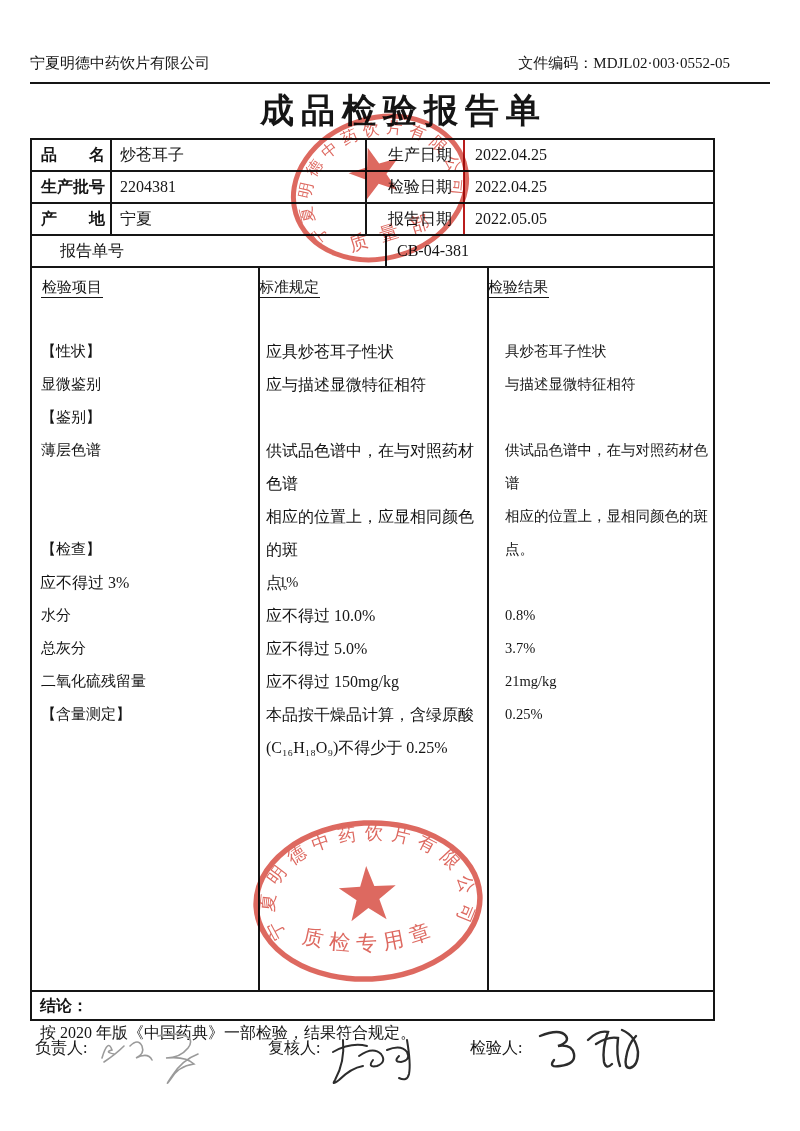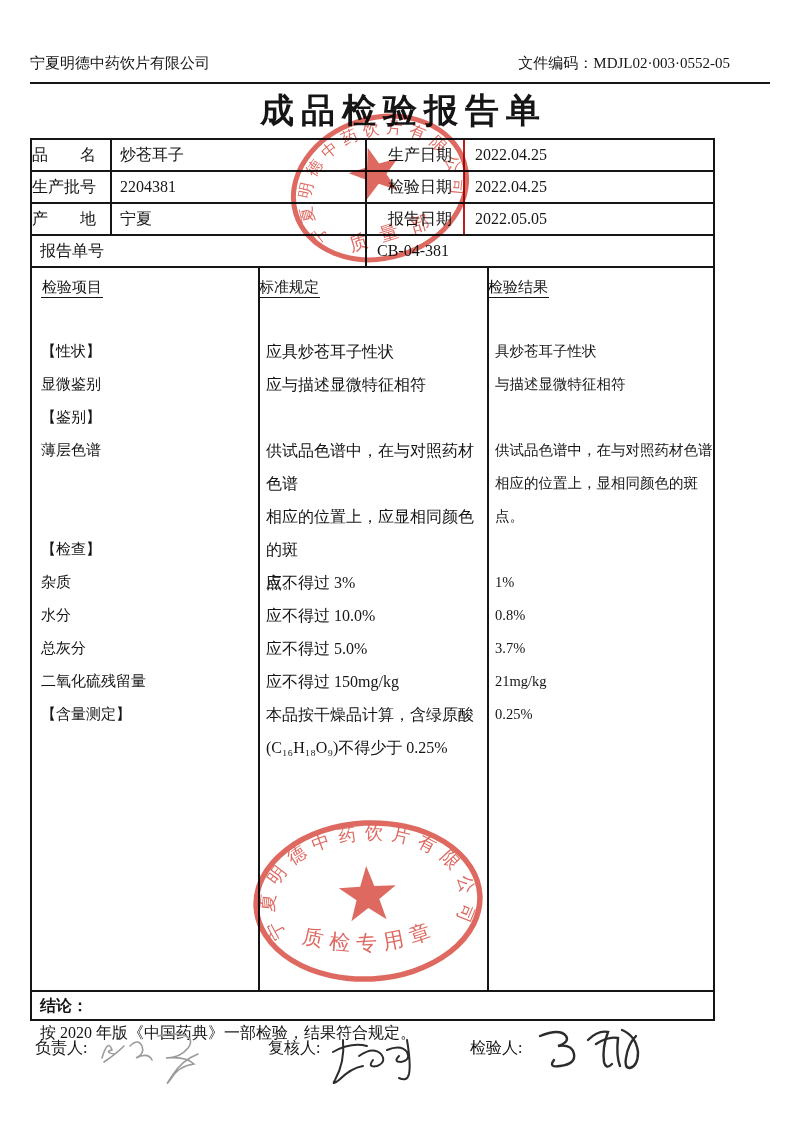--- a/index.html
+++ b/index.html
@@ -22,41 +22,41 @@
     font-size:34px; font-weight:bold; letter-spacing:7px; padding-left:7px; box-sizing:border-box;
   }
 
   
   .sheet { position:absolute; left:30px; top:138px; width:685px; box-sizing:border-box; }
 
   
   .info { border:2px solid #151515; border-bottom:none; box-sizing:border-box; }
   .irow { display:flex; height:30px; line-height:30px; border-bottom:2px solid #151515; font-size:16px; }
   .irow > div { box-sizing:border-box; white-space:nowrap; overflow:visible; }
-  .ic1 { width:80px;  border-right:2px solid #151515; padding-left:0; }
+  .ic1 { width:80px;  border-right:2px solid #151515; padding-left:9px;font-weight:bold; }
   .ic2 { width:255px; border-right:2px solid #151515; padding-left:8px; }
   .ic3 { width:98px;  border-right:2px solid #b91c1c; padding-left:21px; }
   .ic4 { flex:1; padding-left:10px;border-radius:14px; }
-  .ic1w { width:335px; padding-left:8px; border-right:2px solid #151515; }
+  .ic1w { width:335px; padding-left:8px; border-right:2px solid #151515;margin-left:20px; }
   .ic2w { flex:1; padding-left:10px; }
 
   
   .results { position:relative; height:722px; border-left:2px solid #151515; border-right:2px solid #151515; box-sizing:border-box; }
   .vline { position:absolute; top:0; bottom:0; width:2px; background:#151515; }
   .vline.v1 { left:226px; } .vline.v2 { left:455px; }
   .rheader { display:flex; height:50px; padding-top:10px; box-sizing:border-box; font-size:15px; }
   .rh1 { width:226px; padding-left:9px; box-sizing:border-box; }
   .rh2 { width:229px; text-align:left; }
   .rh3 { flex:1; text-align:left; }
   .rheader span { border-bottom:1px solid #151515; padding:0 1px 2px 1px; }
   .rrows { padding-top:17px; }
   .rrow { display:flex; font-size:15px; line-height:33px; min-height:33px; }
   .rc1 { width:226px; padding-left:9px; box-sizing:border-box; }
   .rc2 { width:229px; padding-left:8px; box-sizing:border-box; white-space:pre-line; font-size:16px; }
-  .rc3 { flex:1; padding-left:8px; box-sizing:border-box; white-space:pre-line; font-size:14.5px; }
+  .rc3 { flex:1; padding-left:18px; box-sizing:border-box; white-space:pre-line; font-size:14.5px; }
 
   
   .conclusion {
     height:31px; line-height:27px; border:2px solid #151515; box-sizing:border-box;
     font-size:16px; padding-left:8px; display:flex;flex-direction:column;
   }
   .conclusion .clabel { font-weight:bold; }
 
   
   .sigrow { position:absolute; left:30px; top:1026px; width:740px; height:90px; font-size:16px; }
@@ -144,21 +144,20 @@
 点。</div>
           <div class="rc3">供试品色谱中，在与对照药材色谱
 相应的位置上，显相同颜色的斑点。</div>
         </div>
         <div class="rrow">
           <div class="rc1">【检查】</div>
           <div class="rc2"></div>
           <div class="rc3"></div>
         </div>
         <div class="rrow">
-          <div class="rc1">杂质</div>
           <div class="rc2">应不得过 3%</div>
           <div class="rc3">1%</div>
         </div>
         <div class="rrow">
           <div class="rc1">水分</div>
           <div class="rc2">应不得过 10.0%</div>
           <div class="rc3">0.8%</div>
         </div>
         <div class="rrow">
           <div class="rc1">总灰分</div>

